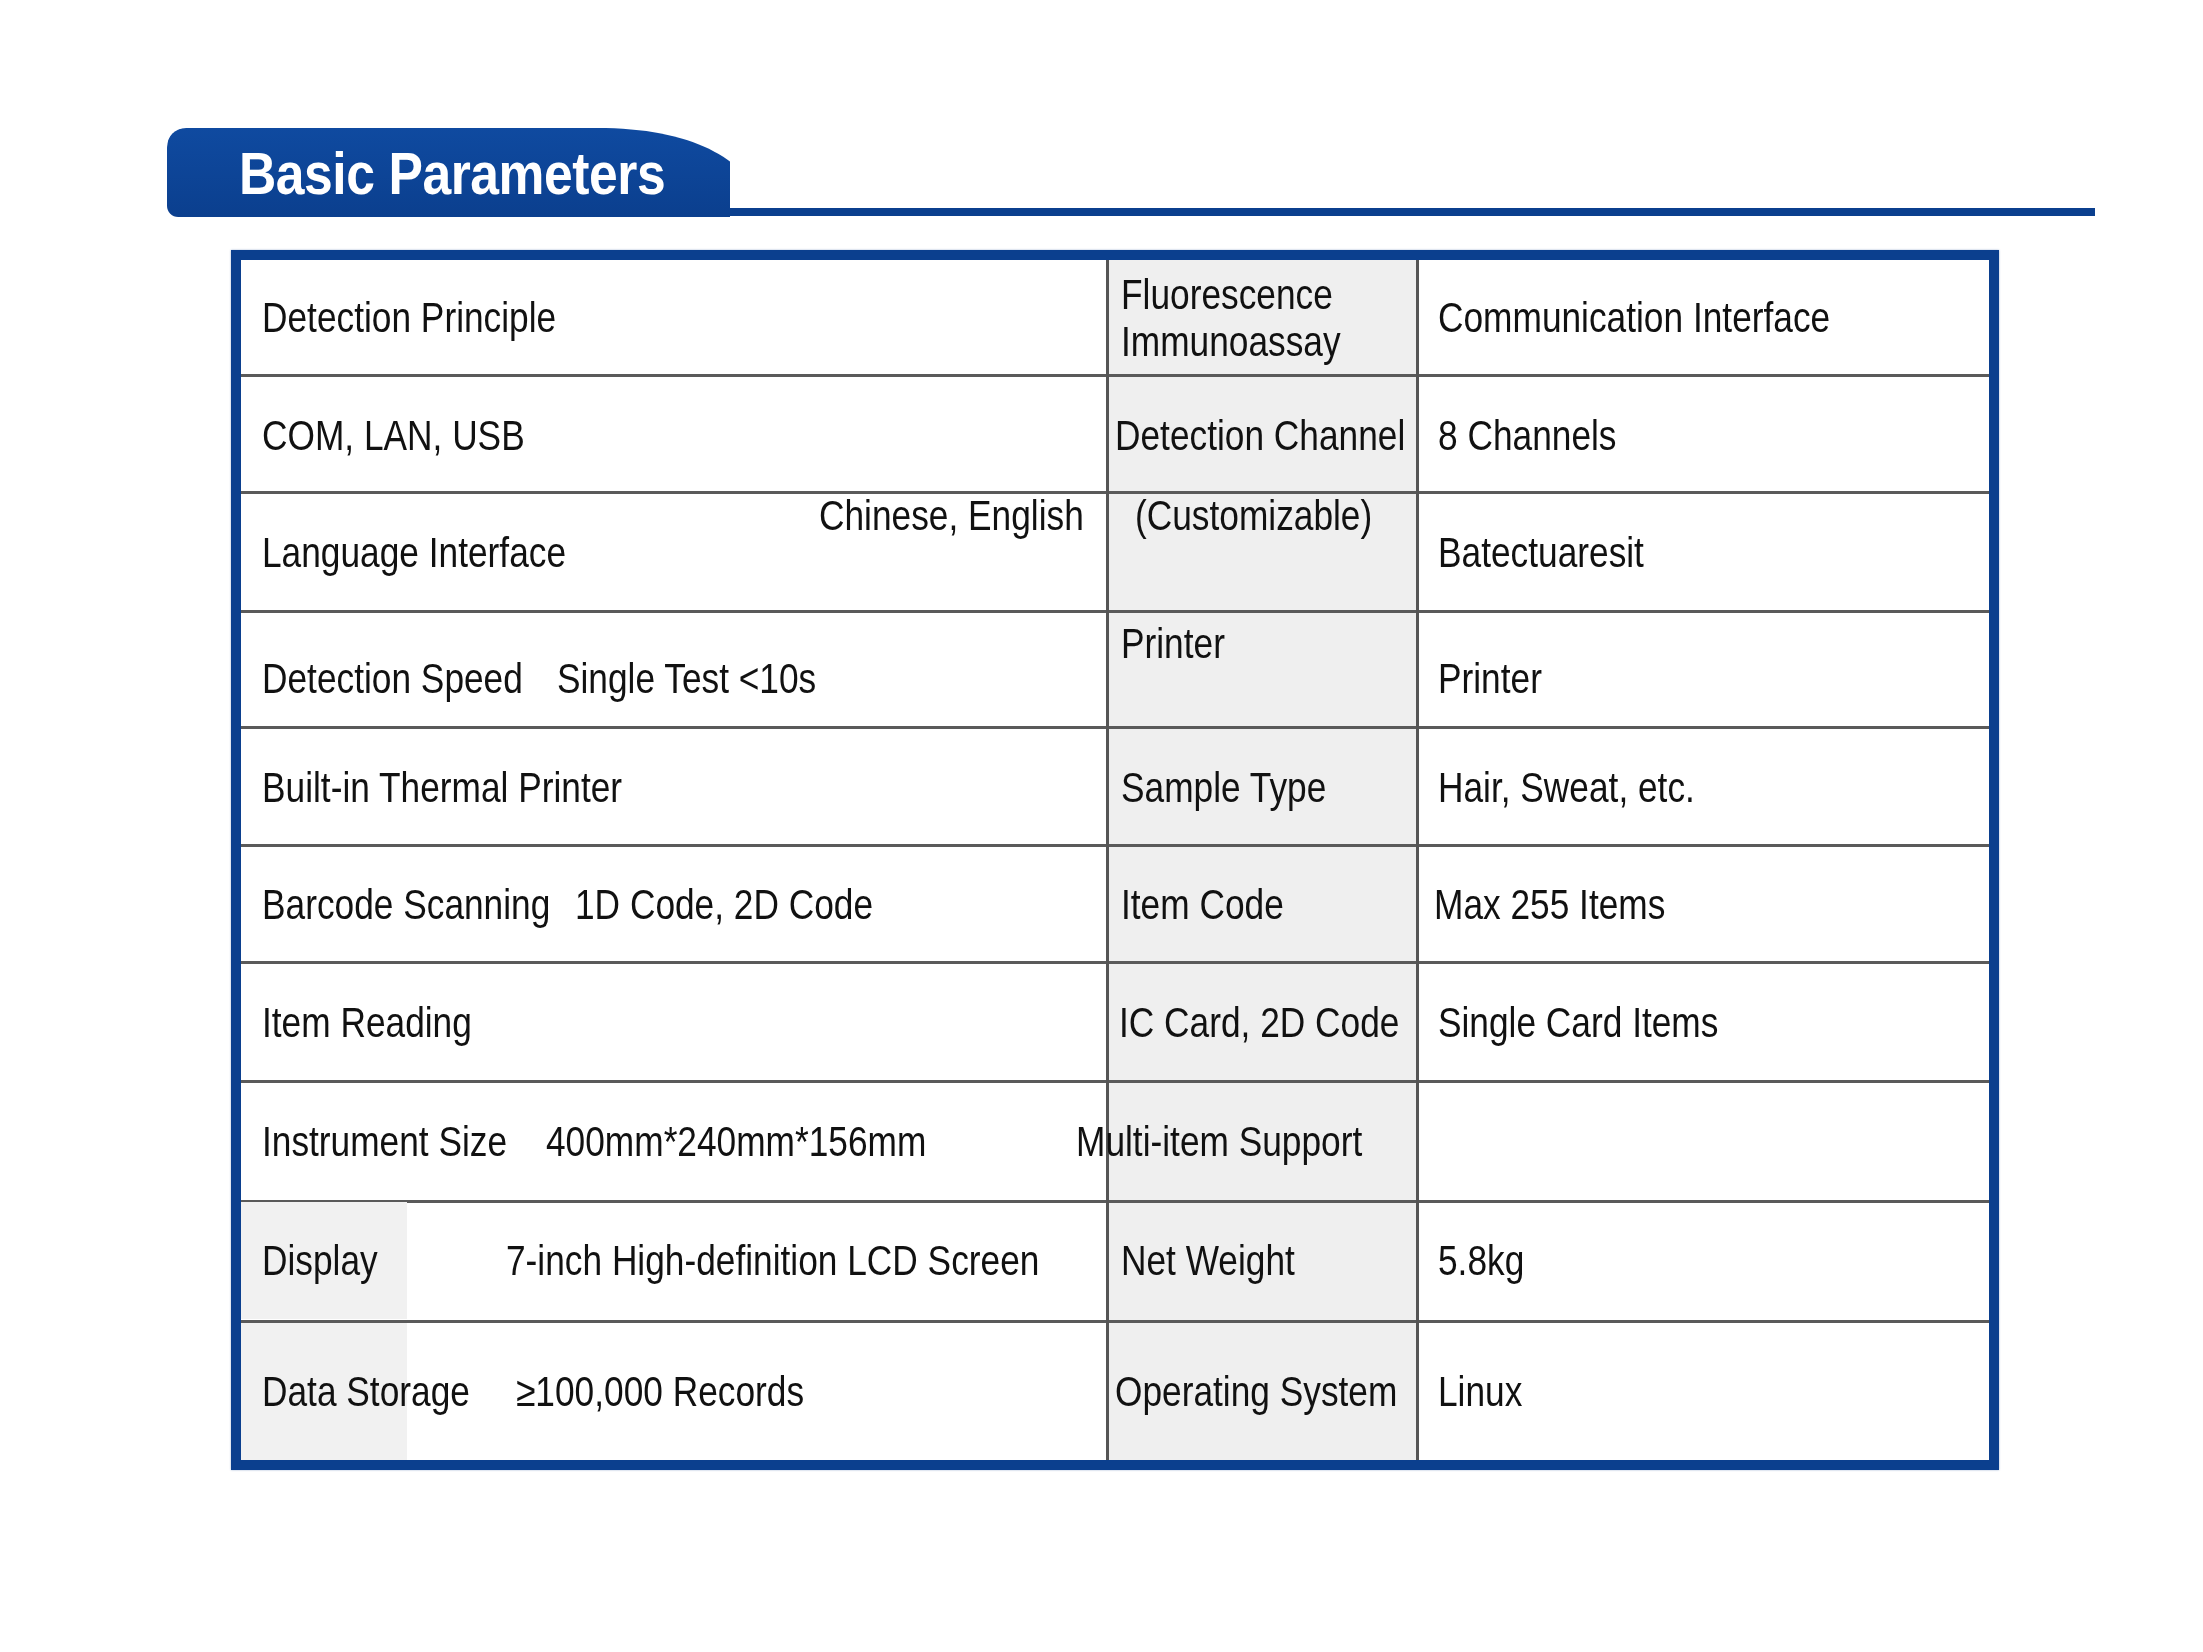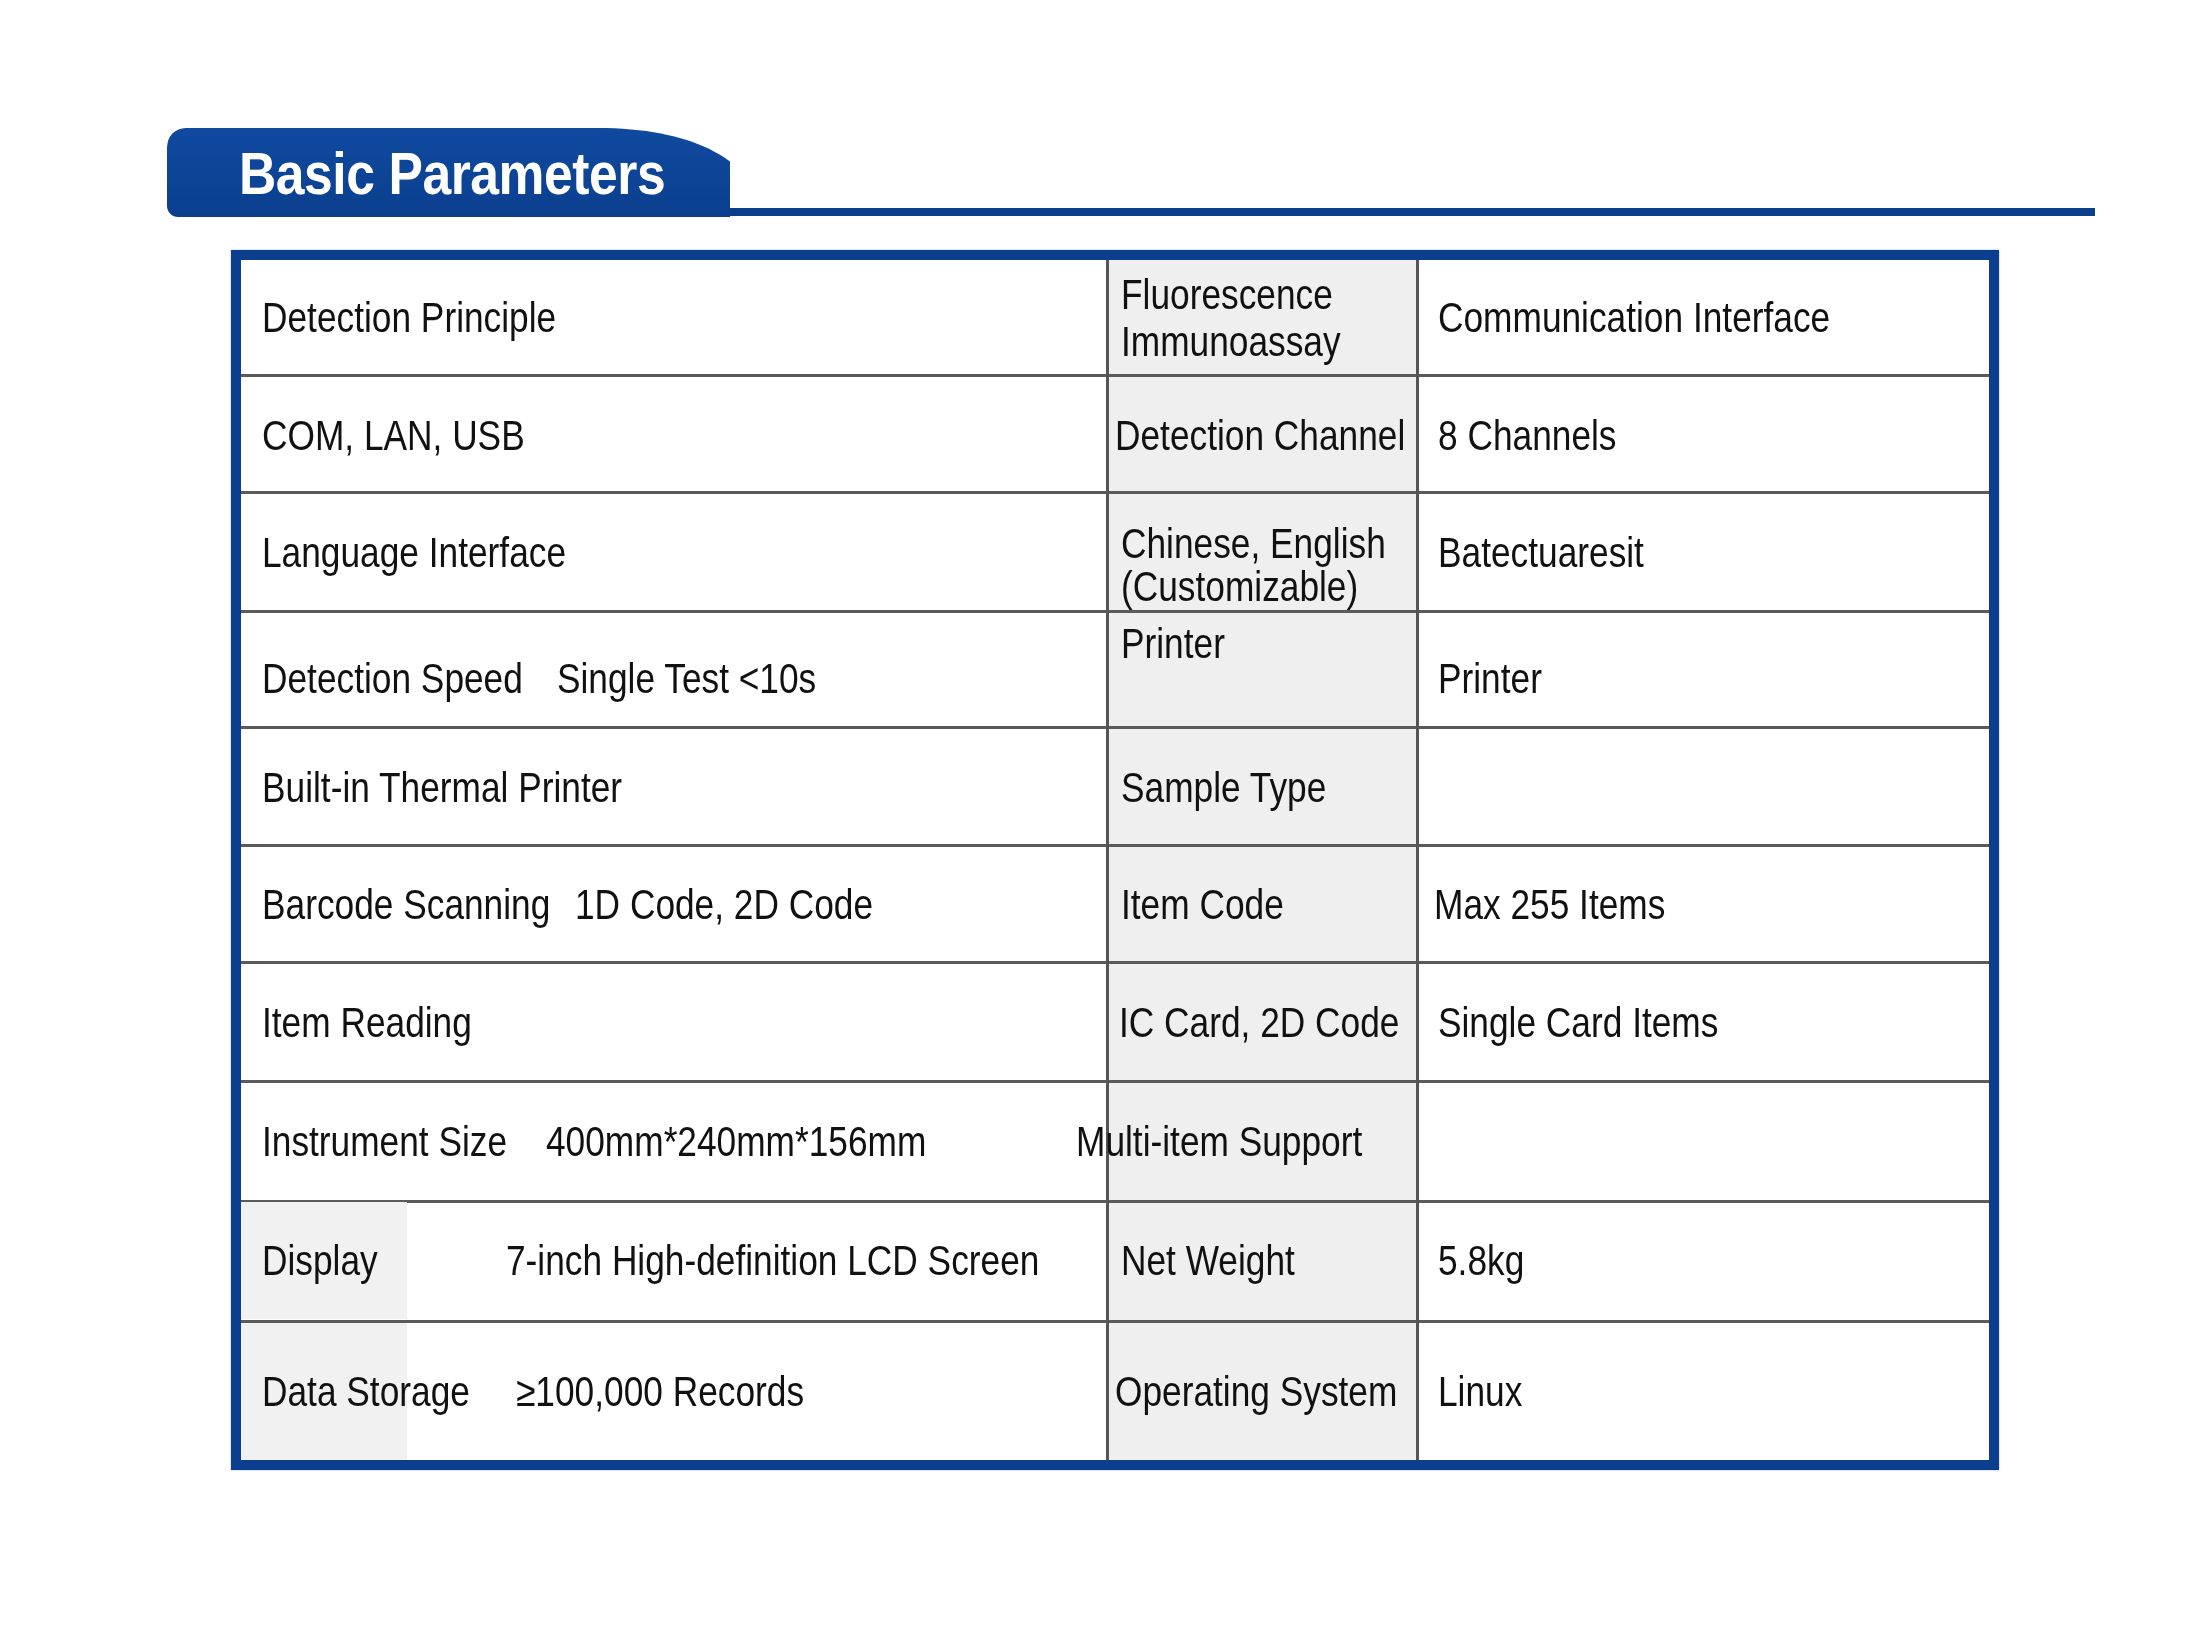--- a/index.html
+++ b/index.html
@@ -86,21 +86,21 @@
     <div class="cell c3">
         <span class="txt">8 Channels</span>
       </div>
   </div>
   <div class="hline" style="top:231px"></div>
 
   <div class="row" style="top:234px;height:116px;">
     <div class="cell c1">
         <span class="txt">Language Interface</span>
       </div>
-    <div class="cell c2" style="flex-direction:column;align-items:flex-start;justify-content:flex-end;padding-bottom:1.9px;">
+    <div class="cell c2" style="flex-direction:row;align-items:flex-start;justify-content:flex-end;padding-bottom:1.9px;">
       <span class="txt" style="line-height:43px;">Chinese, English</span>
       <span class="txt" style="line-height:43px;">(Customizable)</span>
     </div>
     <div class="cell c3">
         <span class="txt">Batectuaresit</span>
       </div>
   </div>
   <div class="hline" style="top:350px"></div>
 
   <div class="row" style="top:352px;height:115px;">
@@ -117,20 +117,23 @@
   </div>
   <div class="hline" style="top:466px"></div>
 
   <div class="row" style="top:469px;height:116px;">
     <div class="cell c1">
         <span class="txt">Built-in Thermal Printer</span>
       </div>
     <div class="cell c2">
         <span class="txt">Sample Type</span>
       </div>
+    <div class="cell c3">
+        <span class="txt">Hair, Sweat, etc.</span>
+      </div>
   </div>
   <div class="hline" style="top:584px"></div>
 
   <div class="row" style="top:586px;height:116px;">
     <div class="cell c1">
       <span class="txt">Barcode Scanning</span>
       <span class="txt" style="position:absolute;left:313px;">1D Code, 2D Code</span>
     </div>
     <div class="cell c2">
         <span class="txt">Item Code</span>

